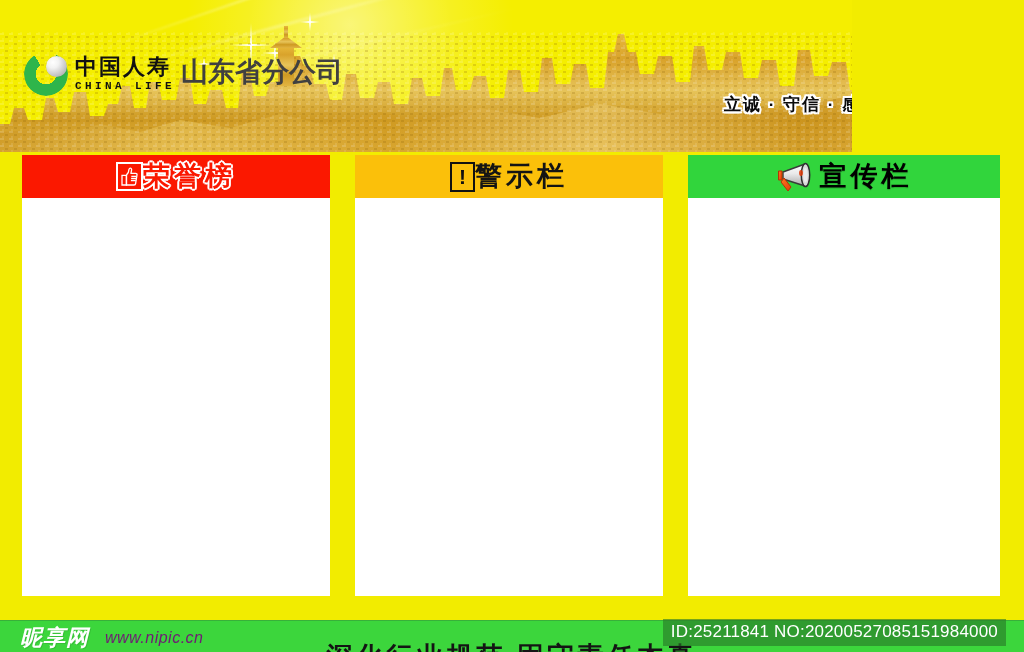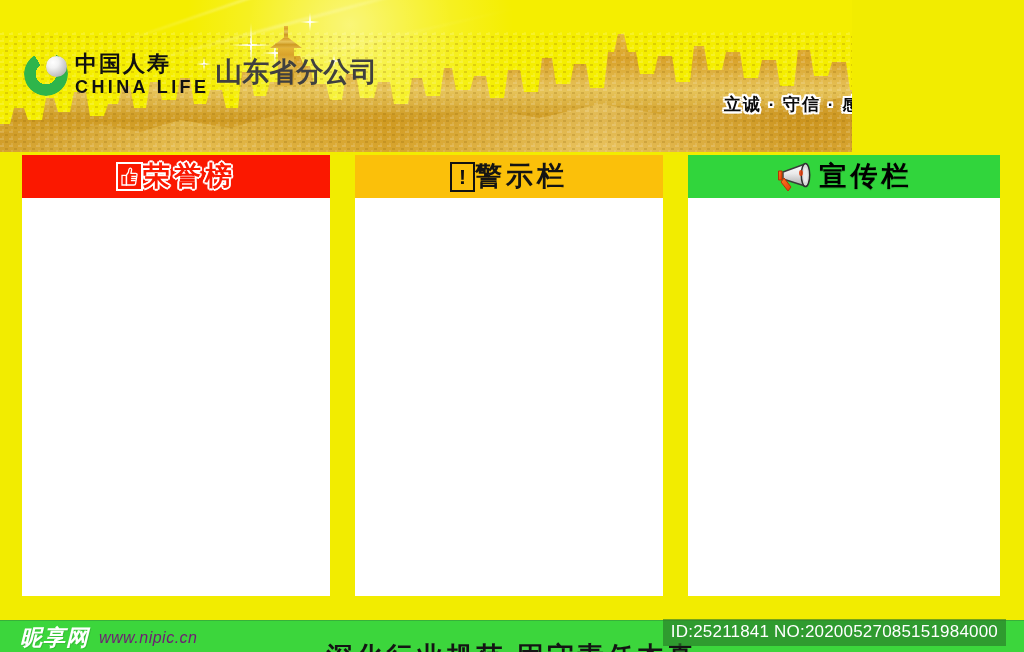--- a/index.html
+++ b/index.html
@@ -32,21 +32,21 @@
   #cl-mark{position:relative;width:44px;height:44px;flex:0 0 44px;}
   #cl-ring{position:absolute;inset:0;border-radius:50%;
            background:conic-gradient(from 28deg,#2FB54B 0deg 300deg, rgba(0,0,0,0) 300deg 360deg);
            -webkit-mask:radial-gradient(circle, transparent 0 10.5px, #000 10.5px);
                    mask:radial-gradient(circle, transparent 0 10.5px, #000 10.5px);}
   #cl-ball{position:absolute;width:21px;height:21px;right:1px;top:4px;border-radius:50%;
            background:radial-gradient(circle at 33% 30%,#ffffff 0%,#f2f2f2 28%,#c9c9c9 62%,#9a9a9a 100%);
            box-shadow:0 0 1px rgba(0,0,0,.25);}
   #cl-txt{margin-left:7px;line-height:1;}
   #cl-cn{font-weight:700;font-size:22px;color:#111;letter-spacing:2px;white-space:nowrap;}
-  #cl-en{font-weight:700;font-size:18px;color:#111;letter-spacing:3.4px;margin-top:3px;}
+  #cl-en{font-weight:700;font-size:11px;color:#111;letter-spacing:3.4px;margin-top:3px;font-family:Liberation Mono, monospace;}
   #branch{font-weight:700;font-size:27px;color:#404040;white-space:nowrap;margin-left:6px;
           align-self:flex-start;margin-top:2px;}
 
   
   #title-main{position:absolute;left:355px;top:44px;font-size:74px;line-height:1;
     font-family:"DejaVu Serif","Liberation Serif",serif;font-weight:700;
     letter-spacing:22px;color:#EE1B11;white-space:nowrap;font-style:italic;
     text-shadow:
       -2px -2px 0 #fff, 2px -2px 0 #fff, -2px 2px 0 #fff, 2px 2px 0 #fff,
       -3px 0 0 #fff, 3px 0 0 #fff, 0 -3px 0 #fff, 0 3px 0 #fff,
@@ -84,21 +84,21 @@
   .ico-thumb{width:27px;height:29px;border:2px solid #fff;box-sizing:border-box;
              display:flex;align-items:center;justify-content:center;}
   .ico-bang{width:25px;height:30px;border:2.5px solid #111;box-sizing:border-box;
             display:flex;align-items:center;justify-content:center;
             font-size:21px;font-weight:700;color:#111;line-height:1;padding-bottom:1px;}
   .ico-mega{width:44px;height:32px;}
 
   
   #footer{position:absolute;left:0;top:620px;width:1024px;height:32px;background:#3CD63C;
           border-top:1px solid #37b13a;overflow:hidden;}
-  #wm{position:absolute;left:20px;top:2px;display:flex;align-items:center;gap:10px;}
+  #wm{position:absolute;left:20px;top:2px;display:flex;align-items:center;gap:16px;}
   #wm-cn{font-size:22px;font-weight:700;color:#fff;font-style:italic;letter-spacing:1px;
          -webkit-text-stroke:0;text-shadow:1px 1px 0 rgba(0,0,0,.10);}
   #wm-url{font-size:16px;font-weight:400;color:#701a75;font-style:italic;letter-spacing:.5px;}
   #tagline{position:absolute;left:0;top:18px;width:1024px;text-align:center;
            font-size:26px;font-weight:700;color:#141414;letter-spacing:4px;white-space:nowrap;}
   #idbar{position:absolute;right:18px;top:619px;background:rgba(40,120,40,.62);
          color:#fff;font-size:17px;padding:3px 8px 4px;letter-spacing:.2px;white-space:nowrap;}
 </style>
 </head>
 <body>

